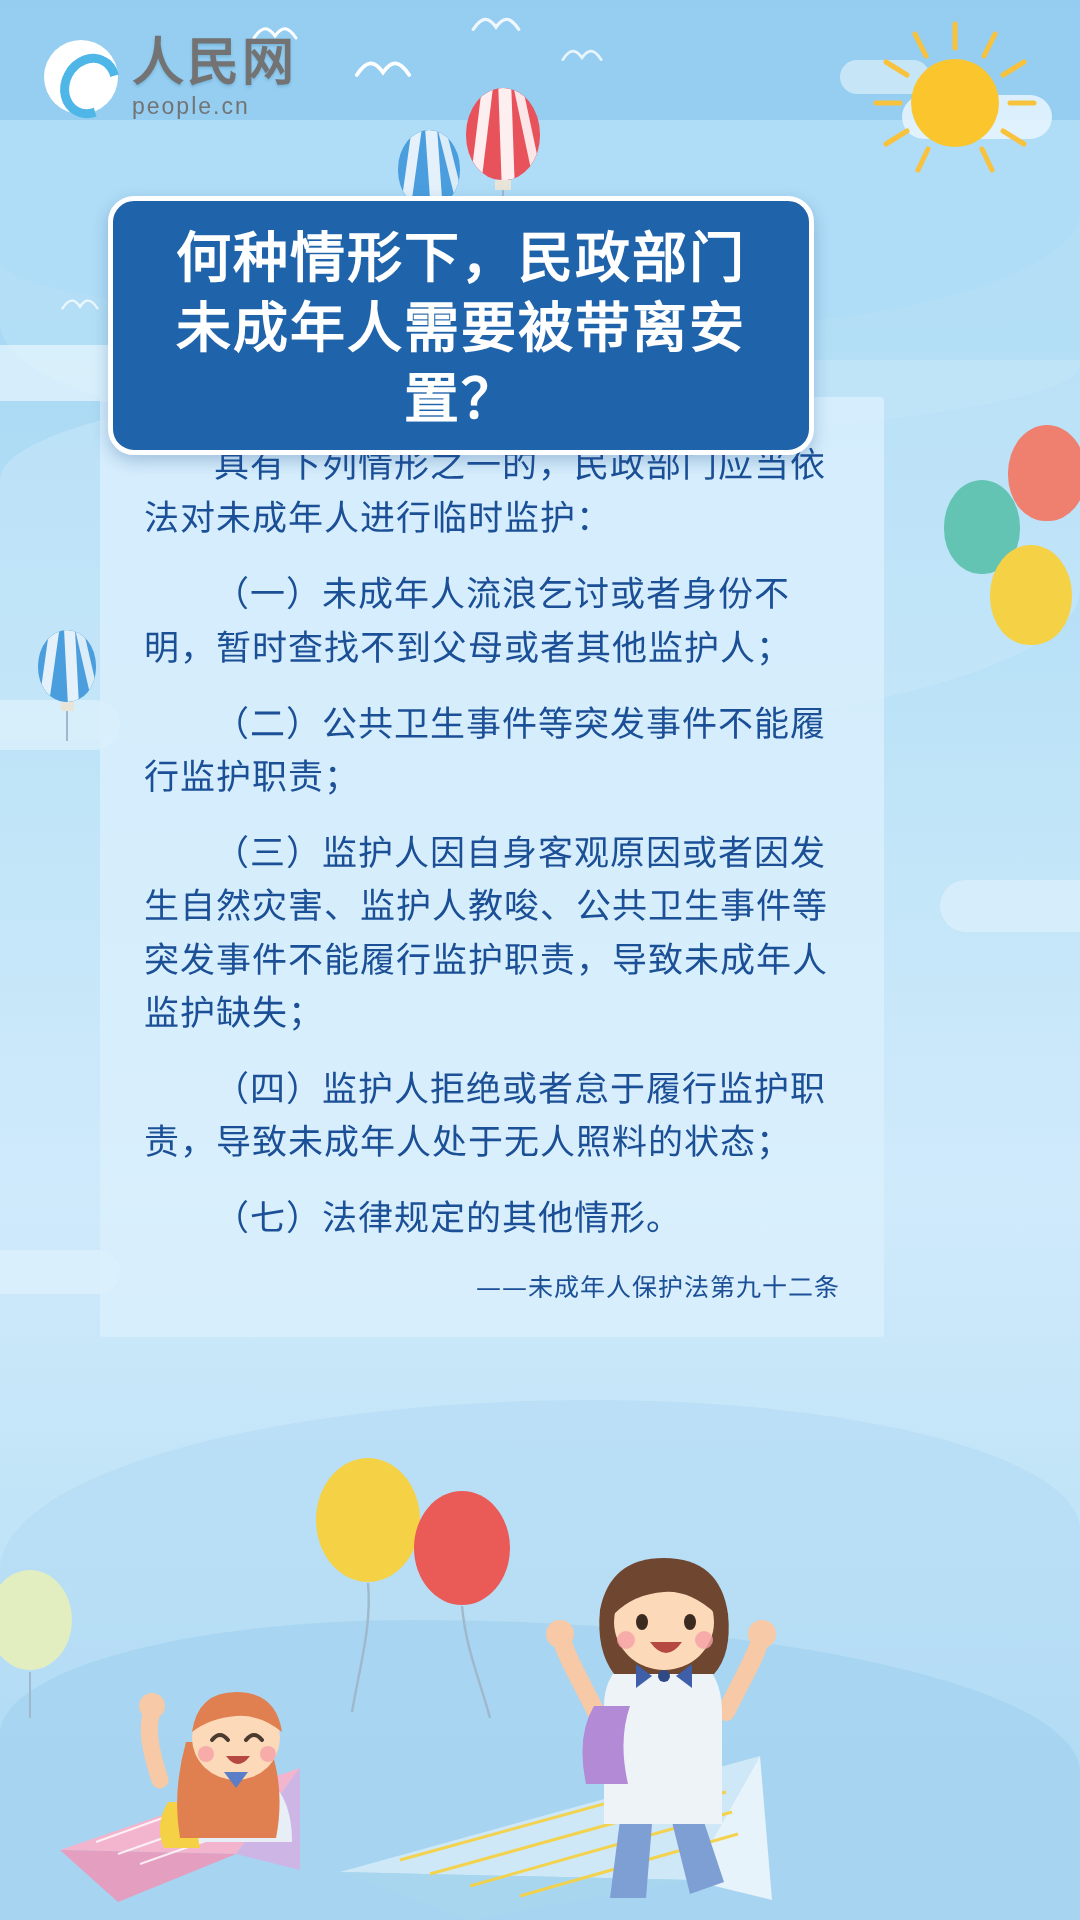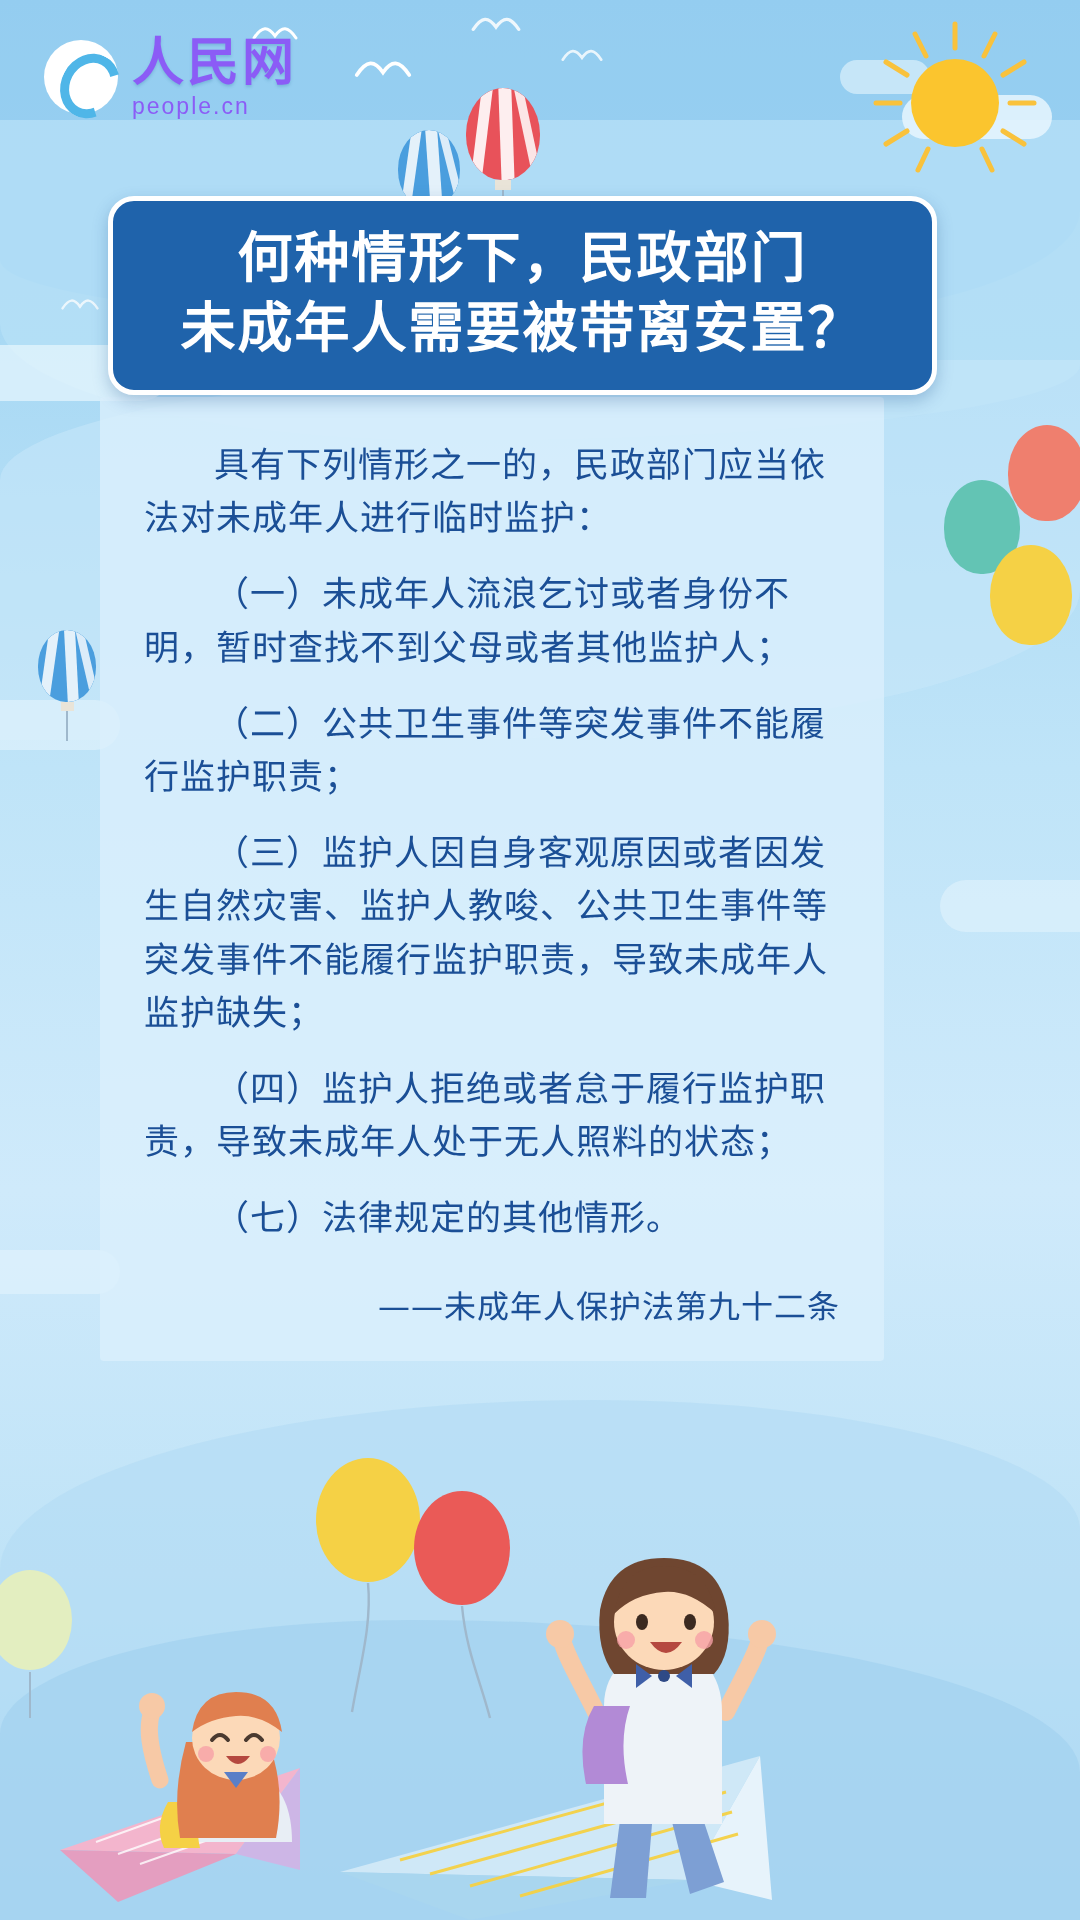--- a/index.html
+++ b/index.html
@@ -104,41 +104,41 @@
   .logo-mark:after {
     content: "";
     position: absolute;
     left: 17px; top: 13px;
     width: 40px; height: 48px;
     border: 9px solid #4fb6e8;
     border-radius: 50%;
     border-right-color: transparent;
     transform: rotate(28deg);
   }
-  .logo-text { color: #8b5cf6; line-height: 1; }
+  .logo-text { color: #737373; line-height: 1; }
   .logo-cn {
     font-size: 52px;
     font-weight: bold;
     letter-spacing: 3px;
     font-family: "DejaVu Sans", "Liberation Sans", sans-serif;
     text-shadow: 0 2px 3px rgba(40,110,160,.25);
   }
   .logo-en {
     font-size: 23px;
     letter-spacing: 2px;
     margin-top: 7px;
     font-family: "Liberation Sans", sans-serif;
   }
 
   
   .title-banner {
     position: absolute;
     top: 196px; left: 108px;
-    width: 829px;
-    padding: 22px 18px 26px;
+    width: 706px;
+    padding: 22px 18px 16px;
     background: #1f63ab;
     border: 5px solid #ffffff;
     border-radius: 26px;
     box-shadow: 0 6px 16px rgba(30,80,140,.28);
     text-align: center;
     z-index: 15;
   }
   .title-line {
     color: #ffffff;
     font-size: 55px;
@@ -164,23 +164,23 @@
     line-height: 1.52;
     letter-spacing: 1px;
     text-indent: 2em;
     margin-bottom: 23px;
     font-family: "DejaVu Sans", "Liberation Sans", sans-serif;
     font-weight: 500;
   }
   .para:last-of-type { margin-bottom: 22px; }
   .source {
     color: #1b4f96;
-    font-size: 32px;
+    font-size: 25px;
     text-align: right;
-    margin-top: 36px;
+    margin-top: 22px;
     letter-spacing: 1px;
     font-family: "DejaVu Sans", "Liberation Sans", sans-serif;
   }
 
   
   .balloon {
     position: absolute;
     pointer-events: none;
   }
   .balloon .bub {

